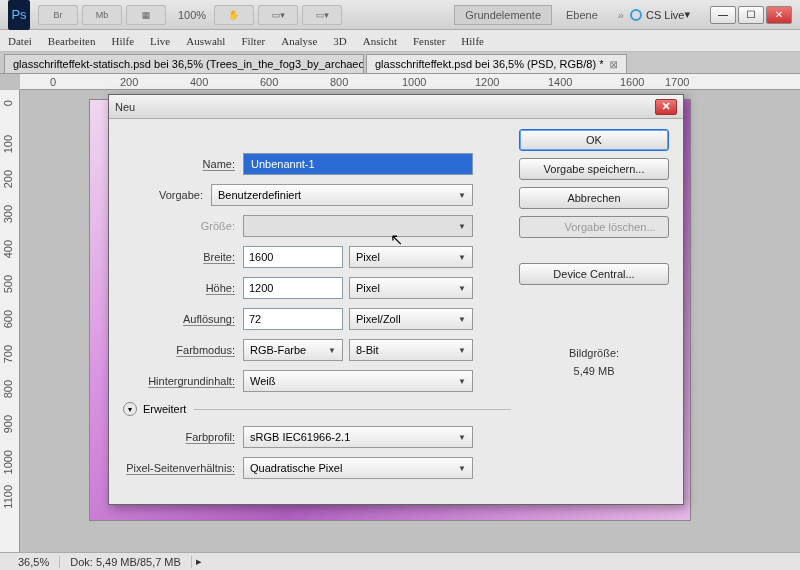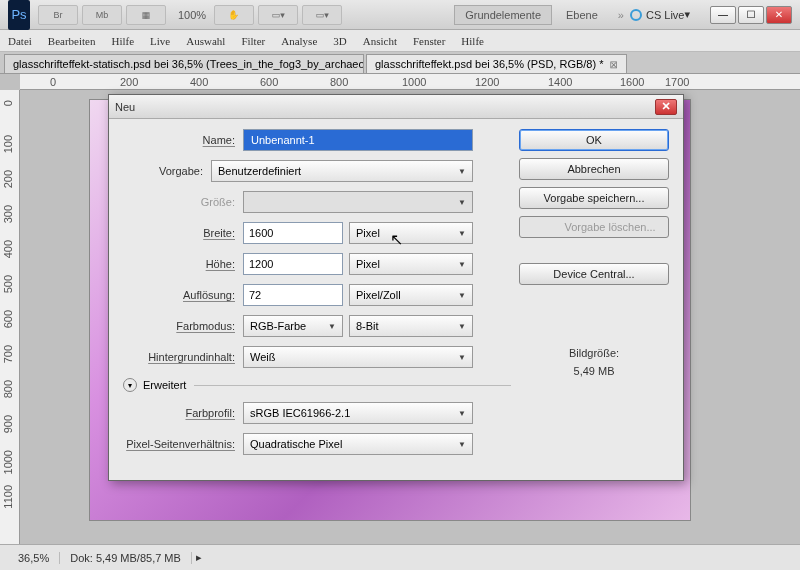--- a/index.html
+++ b/index.html
@@ -32,31 +32,31 @@
 .workspace { position: absolute; top: 74px; left: 0; right: 0; bottom: 18px; background: #c0c0c0; }
 .ruler-h { position: absolute; top: 0; left: 20px; right: 0; height: 16px; background: #f0f0f0; border-bottom: 1px solid #999; font-size: 8px; color: #555; overflow: hidden; }
 .ruler-h span { position: absolute; top: 2px; }
 .ruler-v { position: absolute; top: 16px; left: 0; width: 20px; bottom: 0; background: #f0f0f0; border-right: 1px solid #999; font-size: 8px; color: #555; }
 .ruler-v span { position: absolute; left: 2px; writing-mode: vertical-lr; transform: rotate(180deg); }
 .canvas-area { position: absolute; top: 16px; left: 20px; right: 0; bottom: 0; background: #c0c0c0; }
 .canvas { position: absolute; top: 10px; left: 70px; width: 600px; height: 420px; background: linear-gradient(135deg, #f0d8f0 0%, #d890e0 30%, #b060c0 60%, #e8b8e8 100%); box-shadow: 0 0 0 1px #888; }
 .canvas::after { content:""; position:absolute; inset: 40px; border: 1px dashed #555; }
 
 
-.statusbar { position: absolute; bottom: 0; left: 0; right: 0; height: 26px; background: #e4e4e4; border-top: 1px solid #aaa; display: flex; align-items: center; padding: 0 8px; font-size: 10px; color: #333; }
+.statusbar { position: absolute; bottom: 0; left: 0; right: 0; height: 18px; background: #e4e4e4; border-top: 1px solid #aaa; display: flex; align-items: center; padding: 0 8px; font-size: 10px; color: #333; }
 .statusbar .seg { padding: 0 10px; border-right: 1px solid #bbb; }
 
 
 .dialog { position: absolute; top: 94px; left: 108px; width: 576px; background: #eaeaea; border: 1px solid #666; box-shadow: 3px 3px 10px rgba(0,0,0,0.35); }
 .dlg-title { height: 24px; background: linear-gradient(#f4f4f4,#d8d8d8); display: flex; align-items: center; padding: 0 6px; border-bottom: 1px solid #aaa; }
 .dlg-title span { color: #333; font-size: 11px; }
 .dlg-title .spacer { flex: 1; }
 .dlg-x { width: 22px; height: 16px; background: linear-gradient(#e77,#c33); color: #fff; display:flex; align-items:center; justify-content:center; border: 1px solid #933; border-radius: 2px; font-size: 11px; font-weight: bold; }
 .dlg-body { padding: 10px 14px 16px; display: flex; }
-.dlg-left { flex: 1; }
+.dlg-left { flex: 1; margin-top: 24px; }
 .dlg-right { width: 150px; margin-left: 8px; }
 
 .row { display: flex; align-items: center; margin-bottom: 9px; }
 .lbl { width: 120px; text-align: right; padding-right: 8px; color: #333; text-decoration: underline; text-decoration-color: #888; text-underline-offset: 2px; }
 .lbl.nou { text-decoration: none; }
 .field { height: 22px; background: #fff; border: 1px solid #8a9bb0; padding: 0 5px; display: flex; align-items: center; }
 .field.sel { background: #2a6bd4; color: #fff; padding-left: 7px; }
 .dropdown { height: 22px; background: linear-gradient(#fdfdfd,#e4e4e4); border: 1px solid #999; display: flex; align-items: center; padding: 0 6px; position: relative; }
 .dropdown.disabled { background: #e0e0e0; color: #999; }
 .arrow { position: absolute; right: 6px; font-size: 8px; color: #444; }
@@ -240,22 +240,22 @@
       <div class="row">
         <div class="lbl">Pixel-Seitenverhältnis:</div>
         <div class="dropdown" style="width:230px">
             <span>Quadratische Pixel</span>
             <span class="arrow">▼</span>
           </div>
       </div>
     </div>
     <div class="dlg-right">
       <div class="btn default">OK</div>
+      <div class="btn">Vorgabe speichern...</div>
       <div class="btn">Abbrechen</div>
-      <div class="btn">Vorgabe speichern...</div>
       <div class="btn dis">Vorgabe löschen...</div>
       <div style="height:18px"></div>
       <div class="btn">Device Central...</div>
       <div class="info">
         <div>Bildgröße:</div>
         <div>5,49 MB</div>
       </div>
     </div>
   </div>
 </div>

